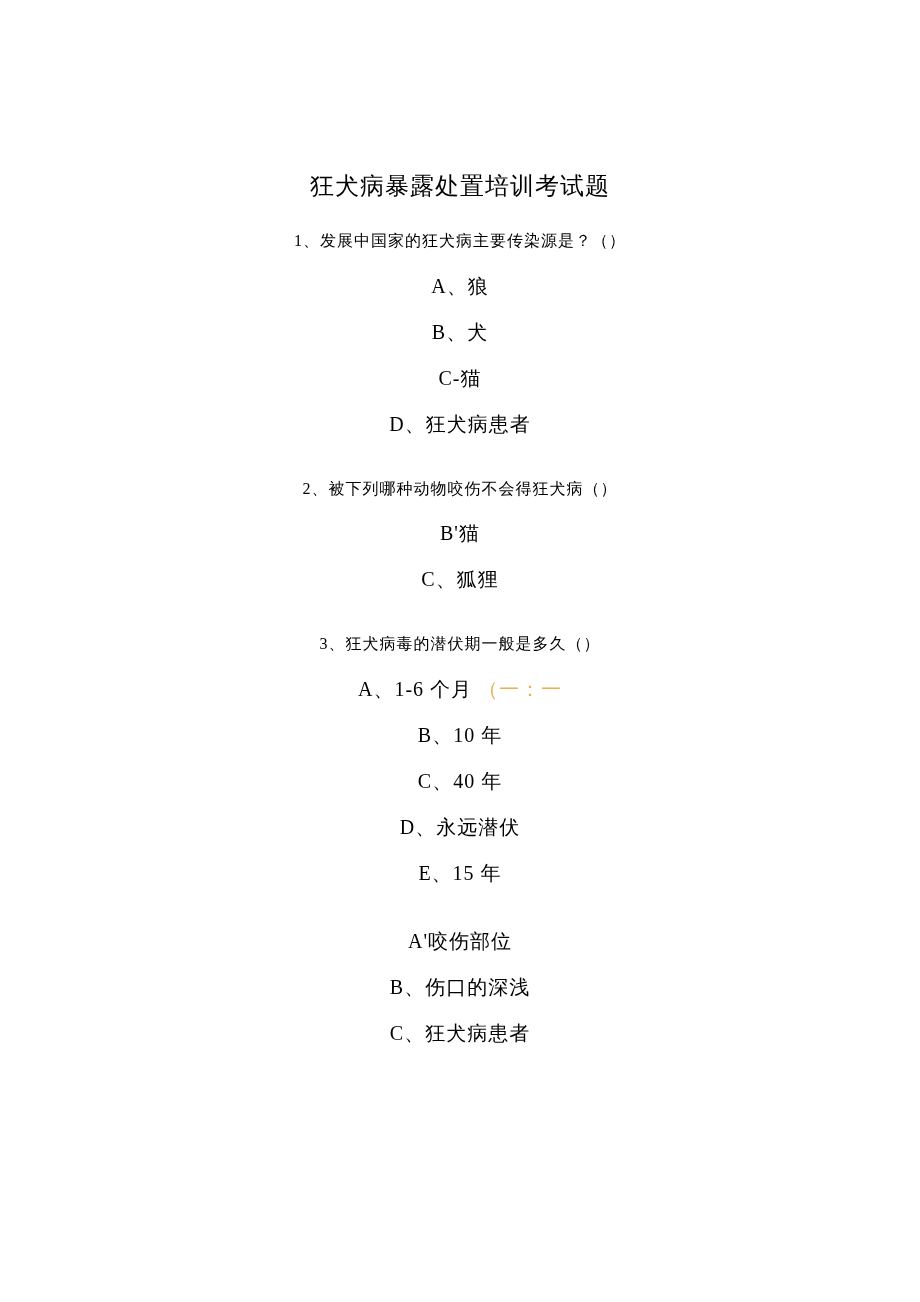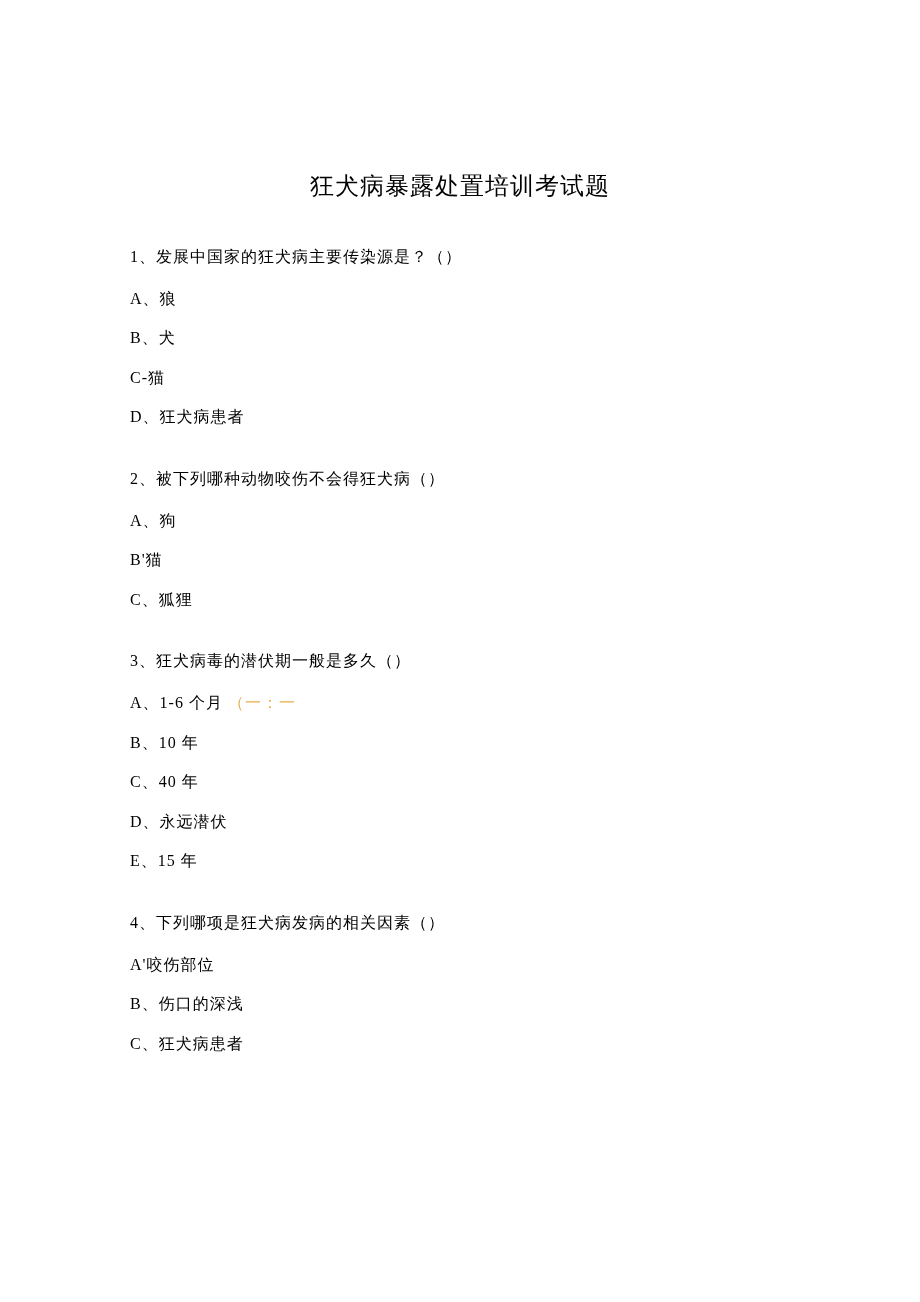--- a/index.html
+++ b/index.html
@@ -1,46 +1,47 @@
 <!DOCTYPE html>
 <html><head>
   <meta charset="utf-8">
   <style>
     * {
       margin: 0;
       padding: 0;
       box-sizing: border-box;
+      text-align: center;
     }
     body {
       background: #ffffff;
       width: 920px;
       min-height: 1302px;
       font-family: "SimSun", "宋体", serif;
       color: #000000;
       padding: 170px 130px 60px 130px;
     }
     .title {
       text-align: center;
       font-size: 24px;
       font-weight: normal;
       font-family: "SimHei", "黑体", sans-serif;
-      margin-bottom: 42px;
+      margin-bottom: 26px;
       letter-spacing: 1px;
     }
     .question-block {
       margin-bottom: 36px;
     }
     .question-text {
       font-size: 16px;
       line-height: 1.6;
       margin-bottom: 16px;
       letter-spacing: 1px;
     }
     .option {
-      font-size: 16px;
+      font-size: 20px;
       line-height: 1.6;
       margin-bottom: 14px;
       letter-spacing: 1px;
     }
     .inline-highlight {
       color: #e8b050;
     }
   </style>
 </head>
 <body>
@@ -50,34 +51,32 @@
 <div class="question-block">
   <div class="question-text">1、发展中国家的狂犬病主要传染源是？（）</div>
   <div class="option">A、狼</div>
   <div class="option">B、犬</div>
   <div class="option">C-猫</div>
   <div class="option">D、狂犬病患者</div>
 </div>
 
 <div class="question-block">
   <div class="question-text">2、被下列哪种动物咬伤不会得狂犬病（）</div>
-  <div class="option">A、狗</div>
   <div class="option">B'猫</div>
   <div class="option">C、狐狸</div>
 </div>
 
 <div class="question-block">
   <div class="question-text">3、狂犬病毒的潜伏期一般是多久（）</div>
   <div class="option">
     <span>A、1-6 个月</span> <span class="inline-highlight">（一：一</span>
   </div>
   <div class="option">B、10 年</div>
   <div class="option">C、40 年</div>
   <div class="option">D、永远潜伏</div>
   <div class="option">E、15 年</div>
 </div>
 
 <div class="question-block">
-  <div class="question-text">4、下列哪项是狂犬病发病的相关因素（）</div>
   <div class="option">A'咬伤部位</div>
   <div class="option">B、伤口的深浅</div>
   <div class="option">C、狂犬病患者</div>
 </div>
 
 </body></html>

